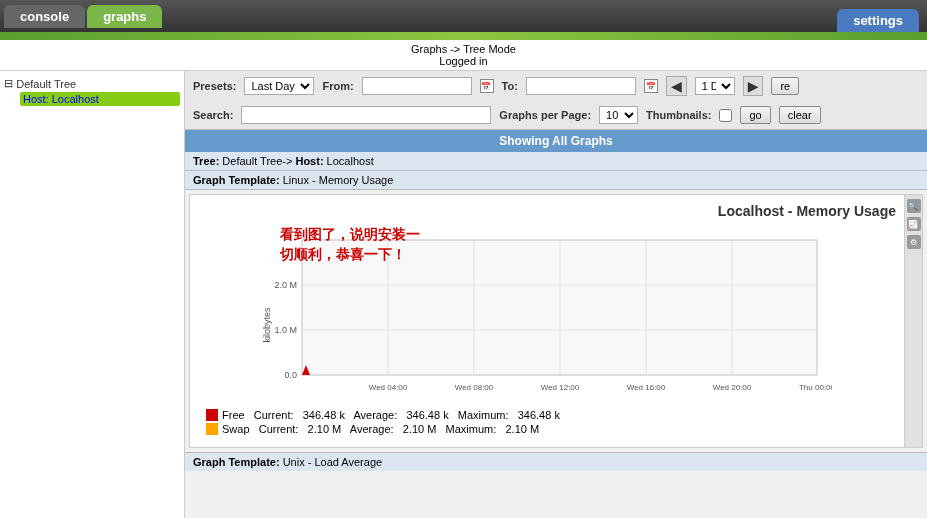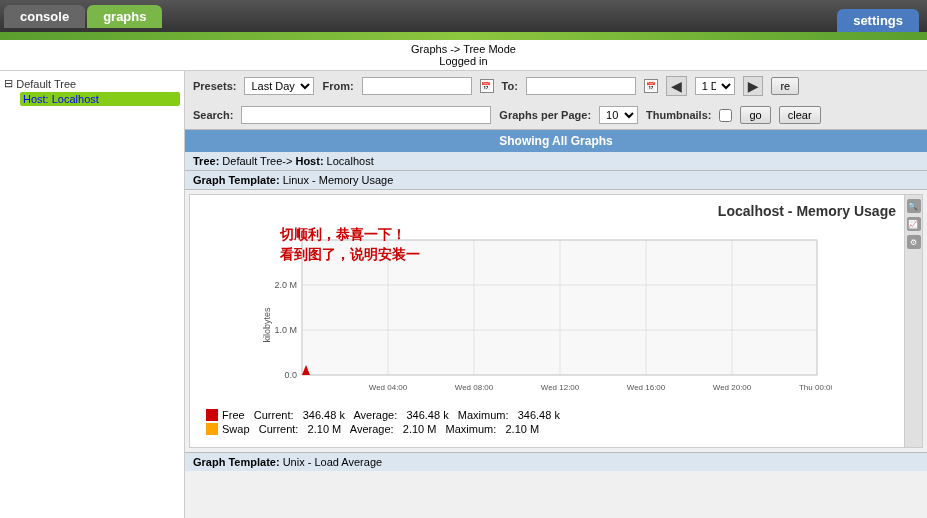--- a/index.html
+++ b/index.html
@@ -365,22 +365,22 @@
     </div>
 
     <div class="graph-template-bar">
       <b>Graph Template:</b>
       <span>Linux - Memory Usage</span>
     </div>
 
     <div class="graph-container" style="position:relative;">
 
       <div class="annotation">
+        <div>看到图了，说明安装一</div>
         <div>切顺利，恭喜一下！</div>
-        <div>看到图了，说明安装一</div>
       </div>
 
       <div class="graph-inner">
         <div class="graph-chart-area">
           <div class="graph-title">Localhost - Memory Usage</div>
 
           <svg class="chart-svg" width="570" height="170" style="display:block;margin:0 auto;">
 
             <rect x="40" y="5" width="515" height="135" fill="#f8f8f8" stroke="#ccc" stroke-width="1"></rect>
 

